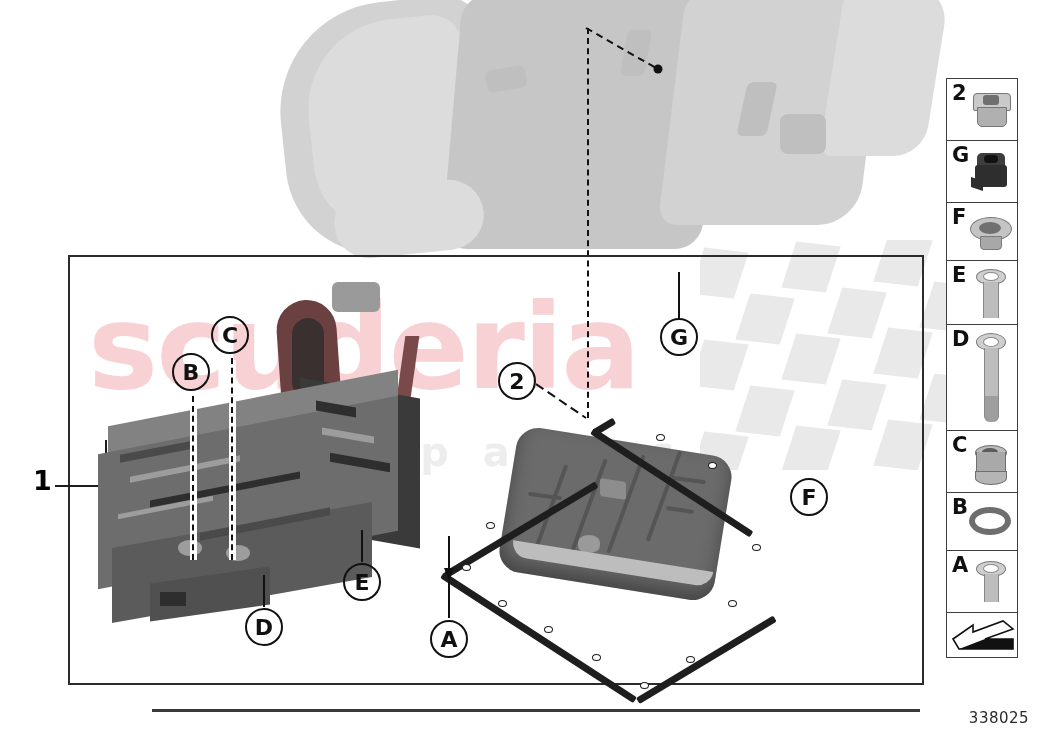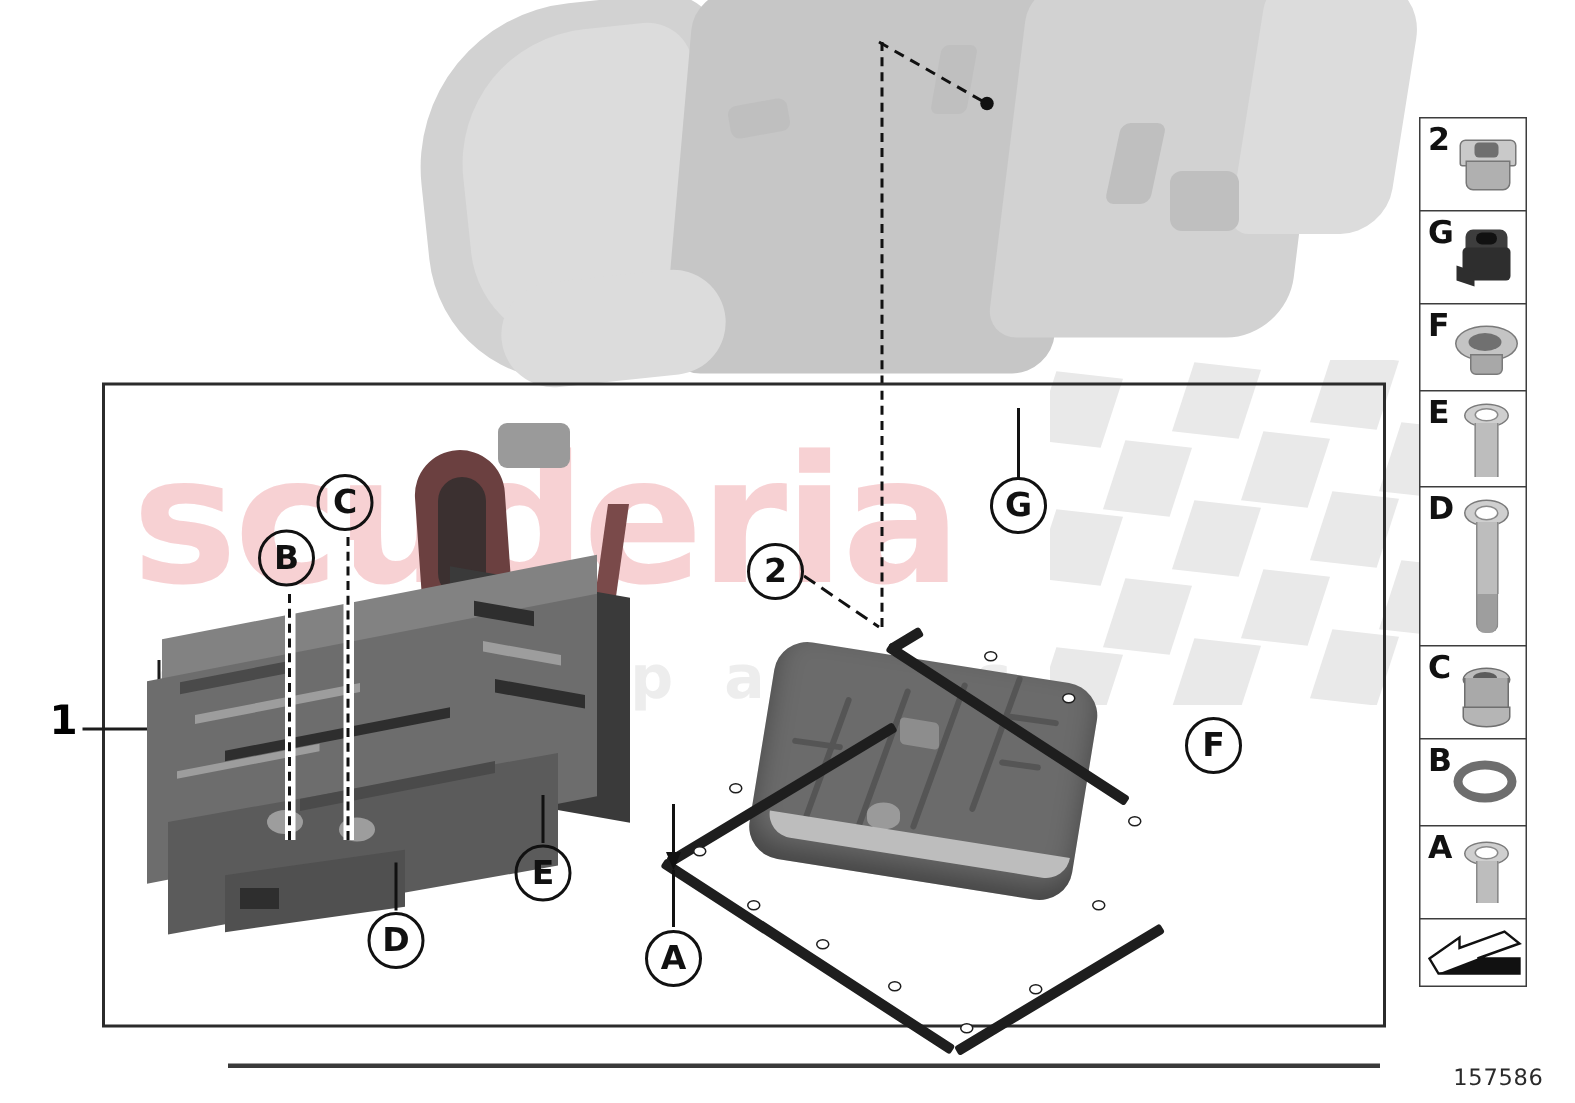--- a/index.html
+++ b/index.html
@@ -348,14 +348,14 @@
     </div>
 
     <div class="lrow" style="height:46px">
       <svg style="position:absolute;left:4px;top:4px;width:64px;height:36px">
         <polygon points="2,22 22,8 22,15 52,4 62,12 34,22 62,22 62,32 8,32" fill="#ffffff" stroke="#111" stroke-width="1.6"></polygon>
         <polygon points="34,22 62,22 62,32 8,32" fill="#111"></polygon>
       </svg>
     </div>
   </div>
 
-  <div class="partnum">157586</div>
+  <div class="partnum">338025</div>
 </div>
 
 </body></html>

